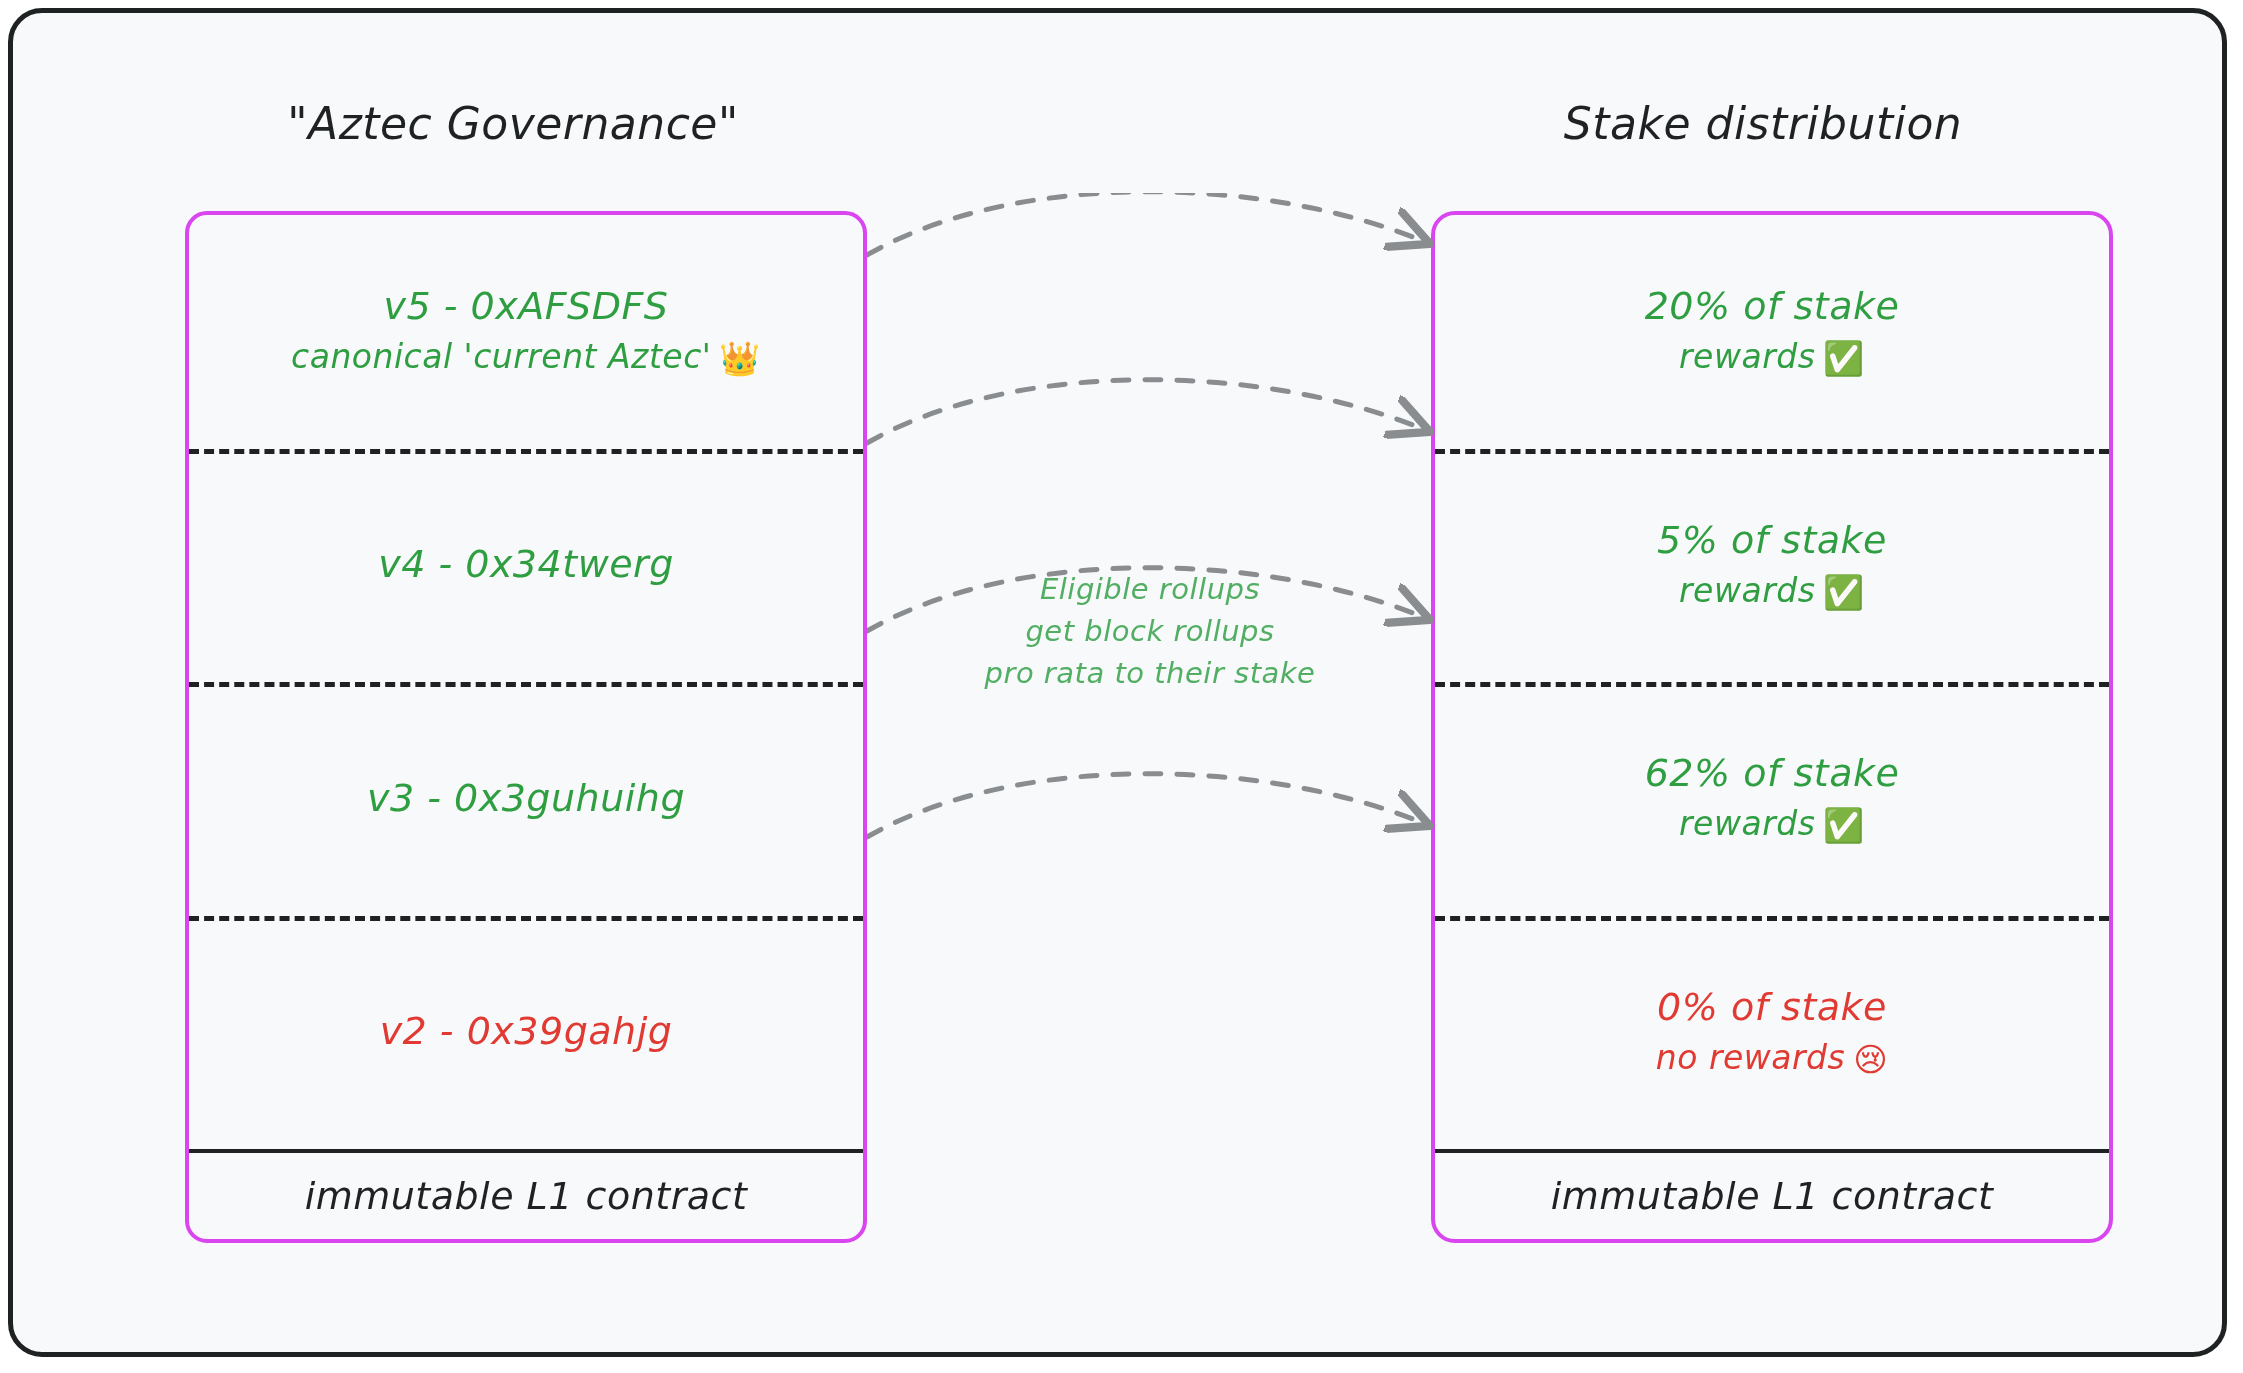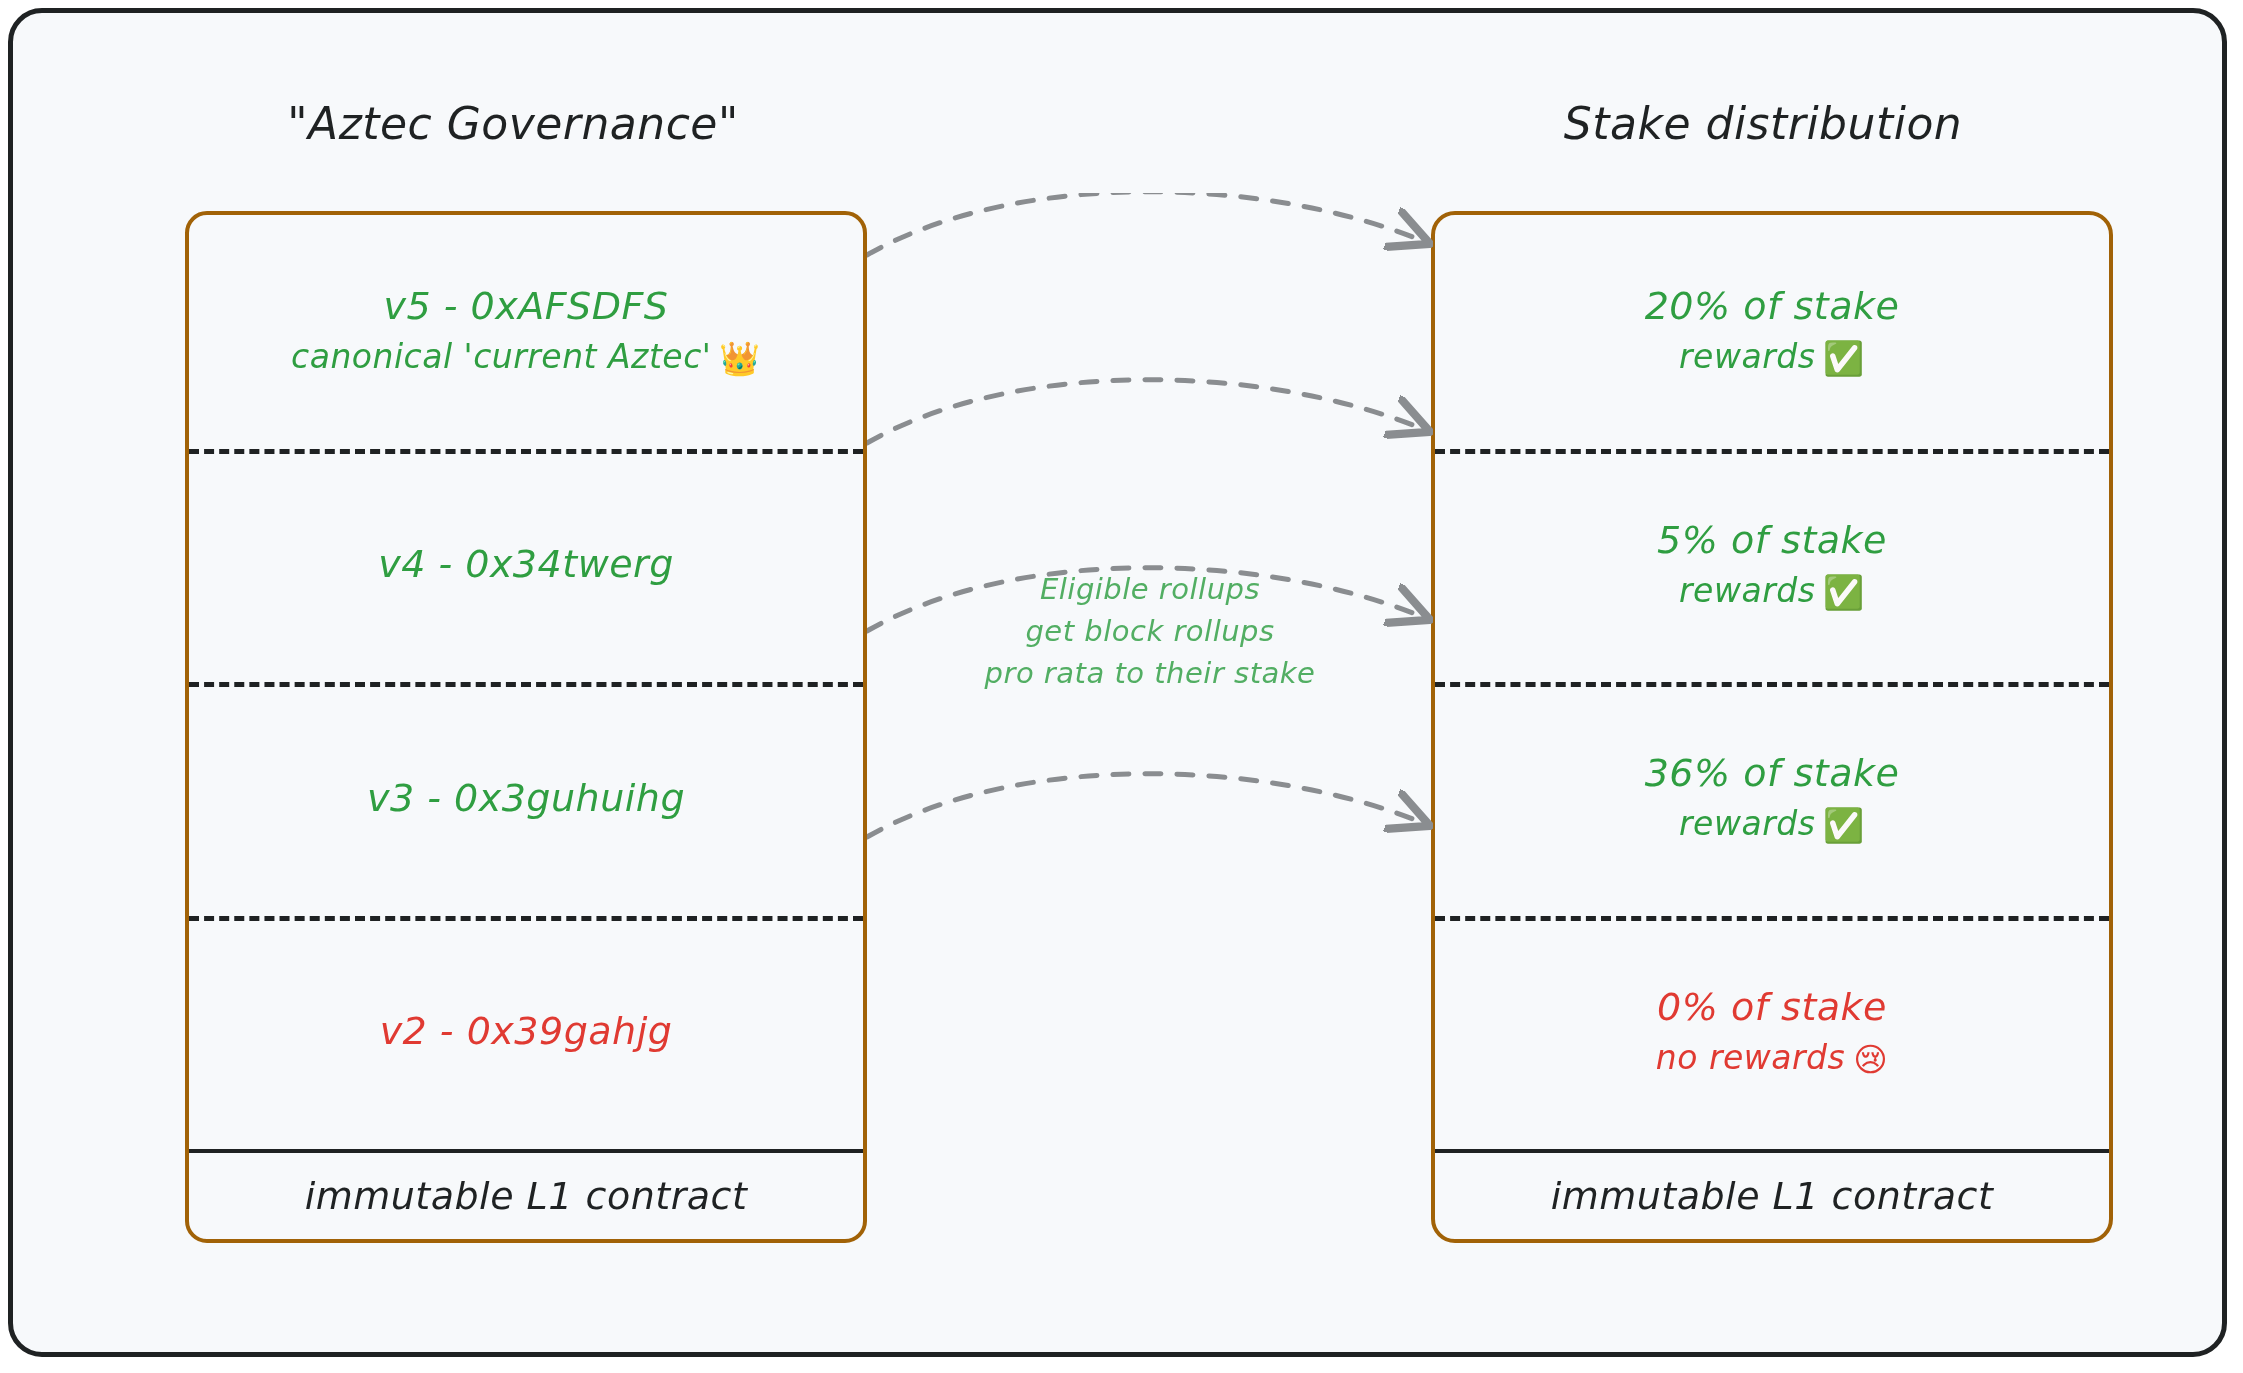--- a/index.html
+++ b/index.html
@@ -44,21 +44,21 @@
     font-weight: 400;
     white-space: nowrap;
   }
   #title-left  { left: 170px;  top: 85px;  width: 660px; }
   #title-right { left: 1420px; top: 85px;  width: 660px; }
 
   
   .panel {
     position: absolute;
     background: #f7f9fb;
-    border: 4px solid #a16207;
+    border: 4px solid #d946ef;
     border-radius: 22px;
     box-sizing: border-box;
     display: flex;
     flex-direction: column;
   }
   #panel-left  { left: 172px;  top: 198px; width: 682px;  height: 1032px; }
   #panel-right { left: 1418px; top: 198px; width: 682px;  height: 1032px; border-radius: 24px; }
 
   .rows {
     flex: 1 1 auto;
@@ -185,21 +185,21 @@
       </div>
 
       <div class="row">
         <div class="row-line hand">5% of stake</div>
         <div class="row-line sub hand">
           <span>rewards</span><span class="emoji">✅</span>
         </div>
       </div>
 
       <div class="row">
-        <div class="row-line hand">36% of stake</div>
+        <div class="row-line hand">62% of stake</div>
         <div class="row-line sub hand">
           <span>rewards</span><span class="emoji">✅</span>
         </div>
       </div>
 
       <div class="row danger">
         <div class="row-line hand">0% of stake</div>
         <div class="row-line sub hand">
           <span>no rewards</span><span class="emoji">😢</span>
         </div>

